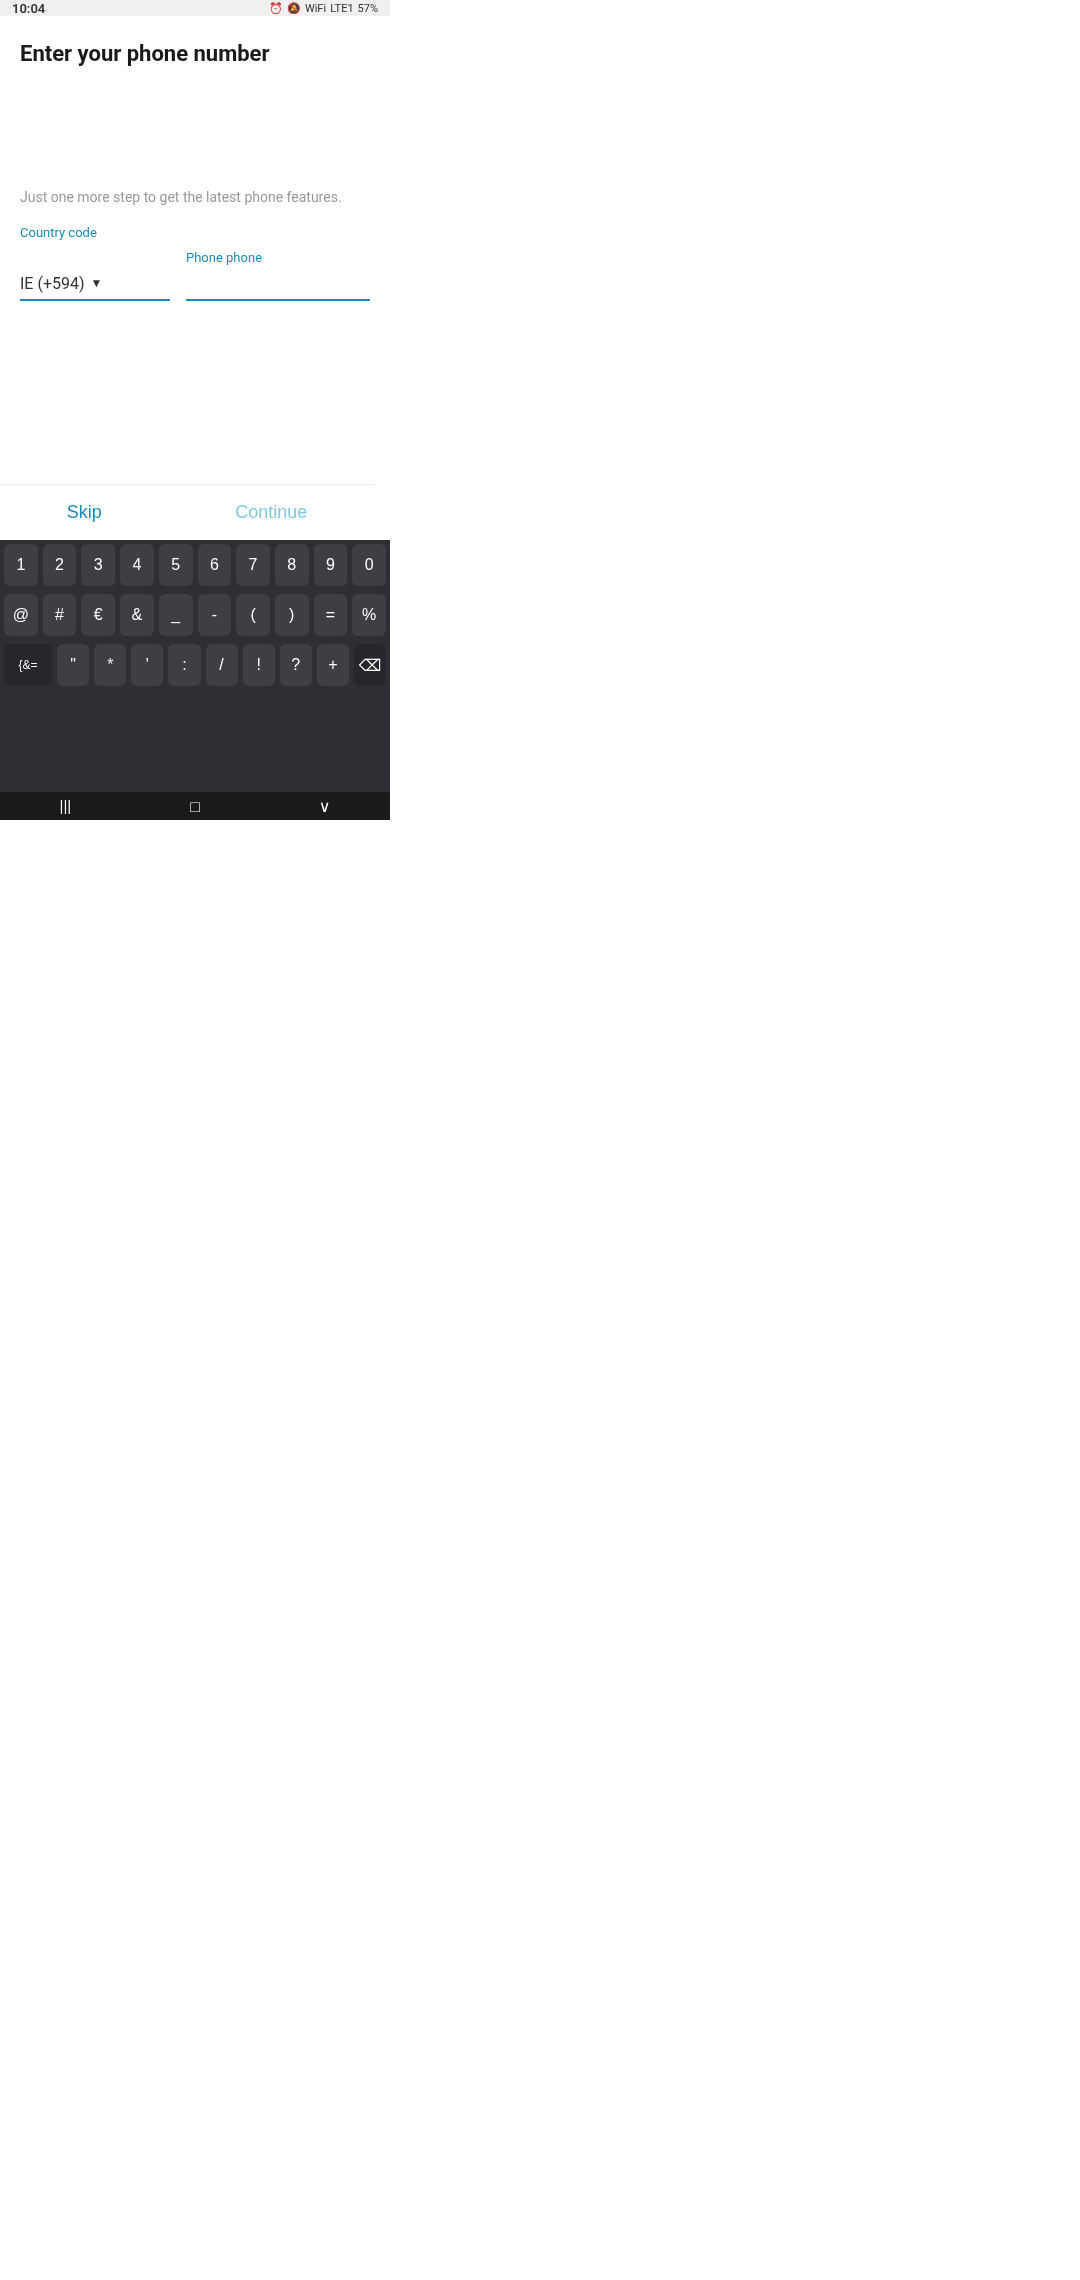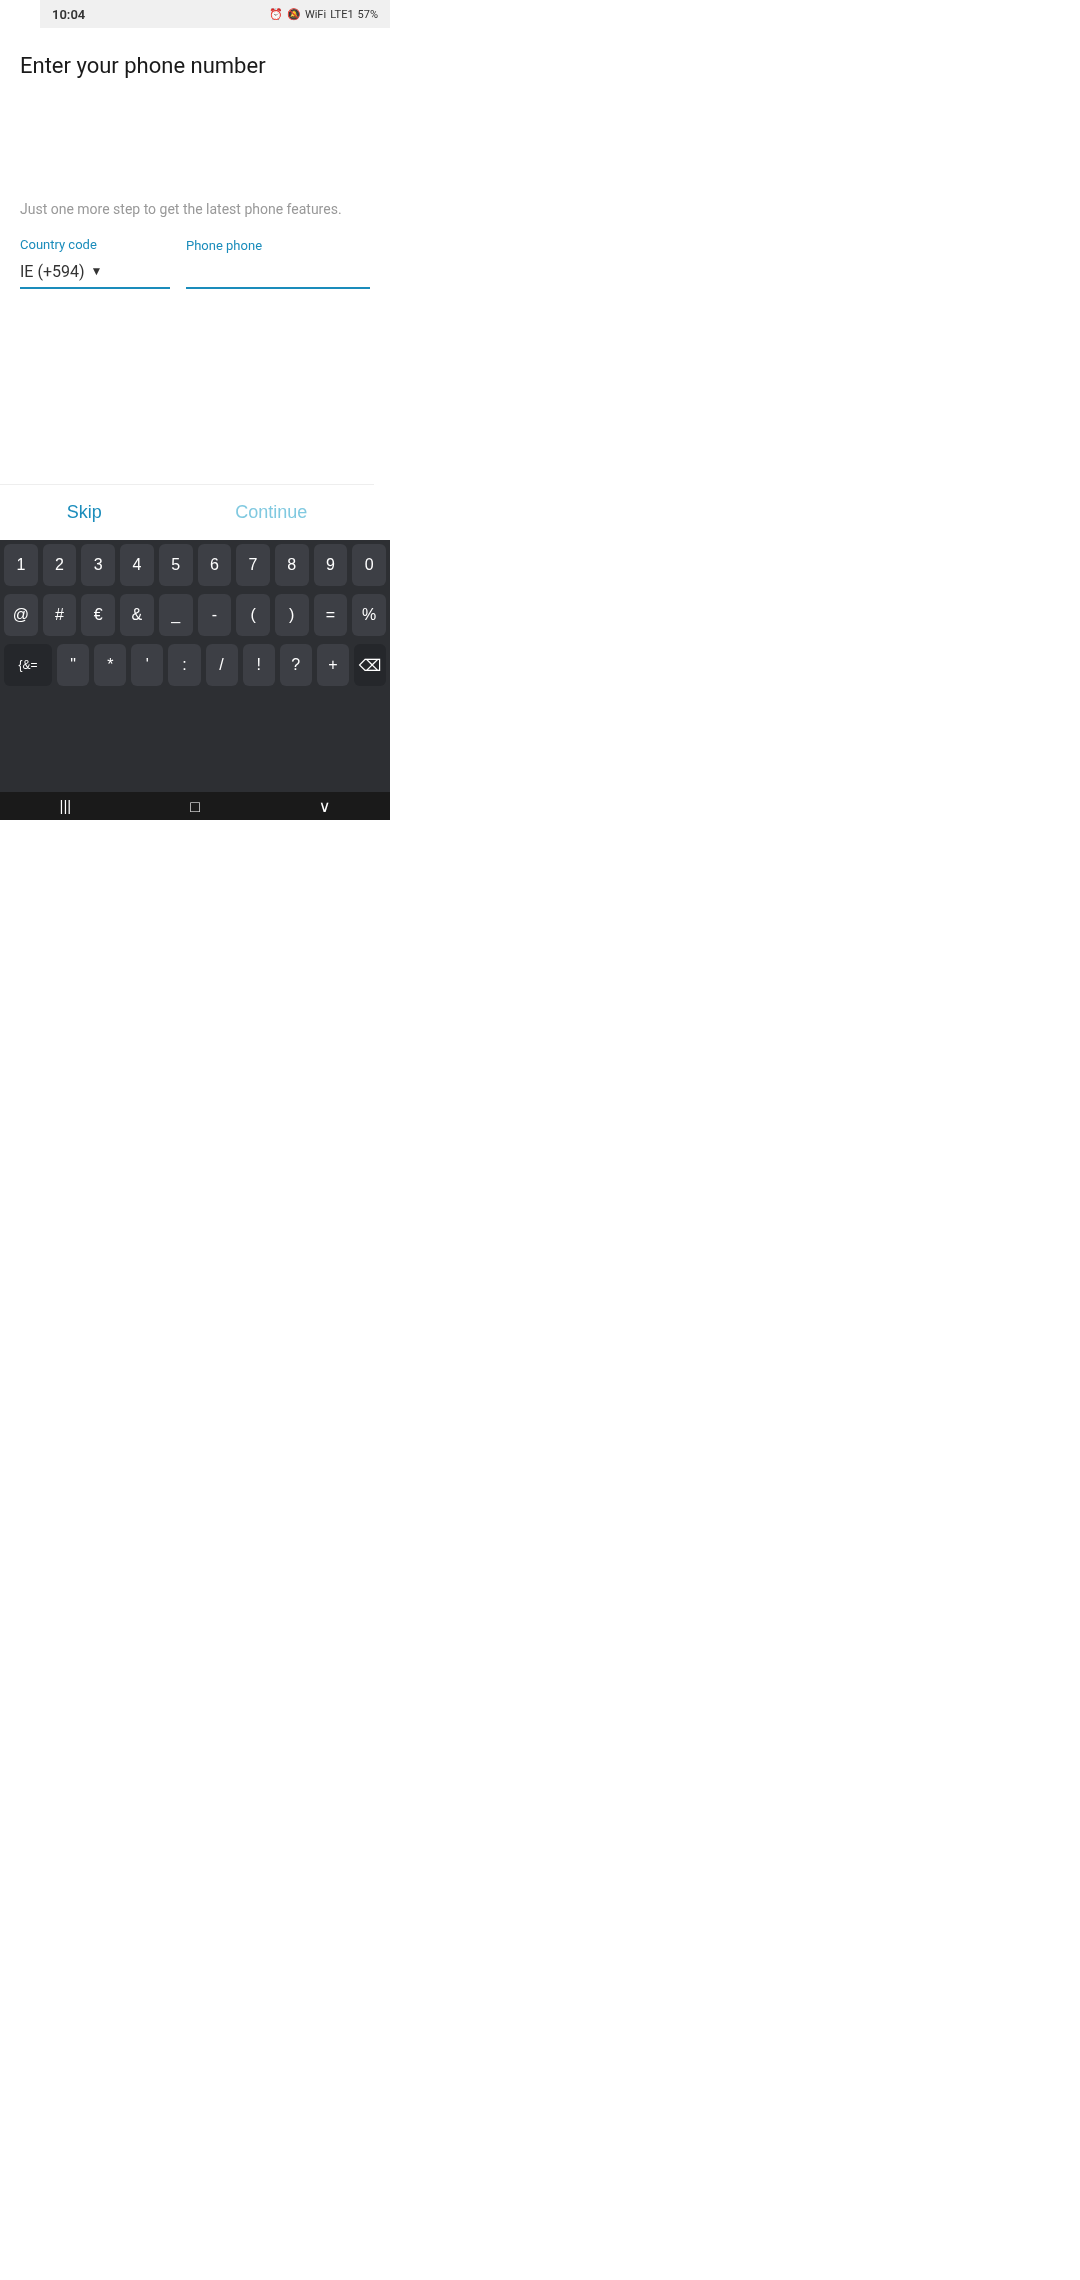--- a/index.html
+++ b/index.html
@@ -9,29 +9,28 @@
       width: 390px;
       height: 820px;
       background: #fff;
       font-family: 'Roboto', Arial, sans-serif;
       overflow: hidden;
       position: relative;
     }
 
     
     .status-bar {
-      height: 28px;
+      height: 16px;
       background: #f0f0f0;
       display: flex;
       align-items: center;
       justify-content: space-between;
       padding: 0 12px;
       font-size: 12px;
       color: #333;
-      margin-left: 40px;
     }
     .status-left {
       font-weight: 600;
       font-size: 13px;
     }
     .status-right {
       display: flex;
       align-items: center;
       gap: 4px;
       font-size: 11px;
@@ -39,21 +38,21 @@
 
     
     .main-content {
       background: #fff;
       padding: 24px 20px 0 20px;
       height: 352px;
     }
 
     .page-title {
       font-size: 22px;
-      font-weight: 400;
+      font-weight: 700;
       color: #1a1a1a;
       margin-bottom: 16px;
       line-height: 1.3;
     }
 
     .subtitle {
       font-size: 14px;
       color: #999;
       margin-top: 120px;
       margin-bottom: 20px;
@@ -66,20 +65,21 @@
     }
 
     .field-group {
       display: flex;
       flex-direction: column;
     }
 
     .field-group.country-group {
       width: 150px;
       flex-shrink: 0;
+      gap: 24px;
     }
 
     .field-group.phone-group {
       flex: 1;
     }
 
     .field-label {
       font-size: 13px;
       color: #1a8cbb;
       margin-bottom: 4px;

